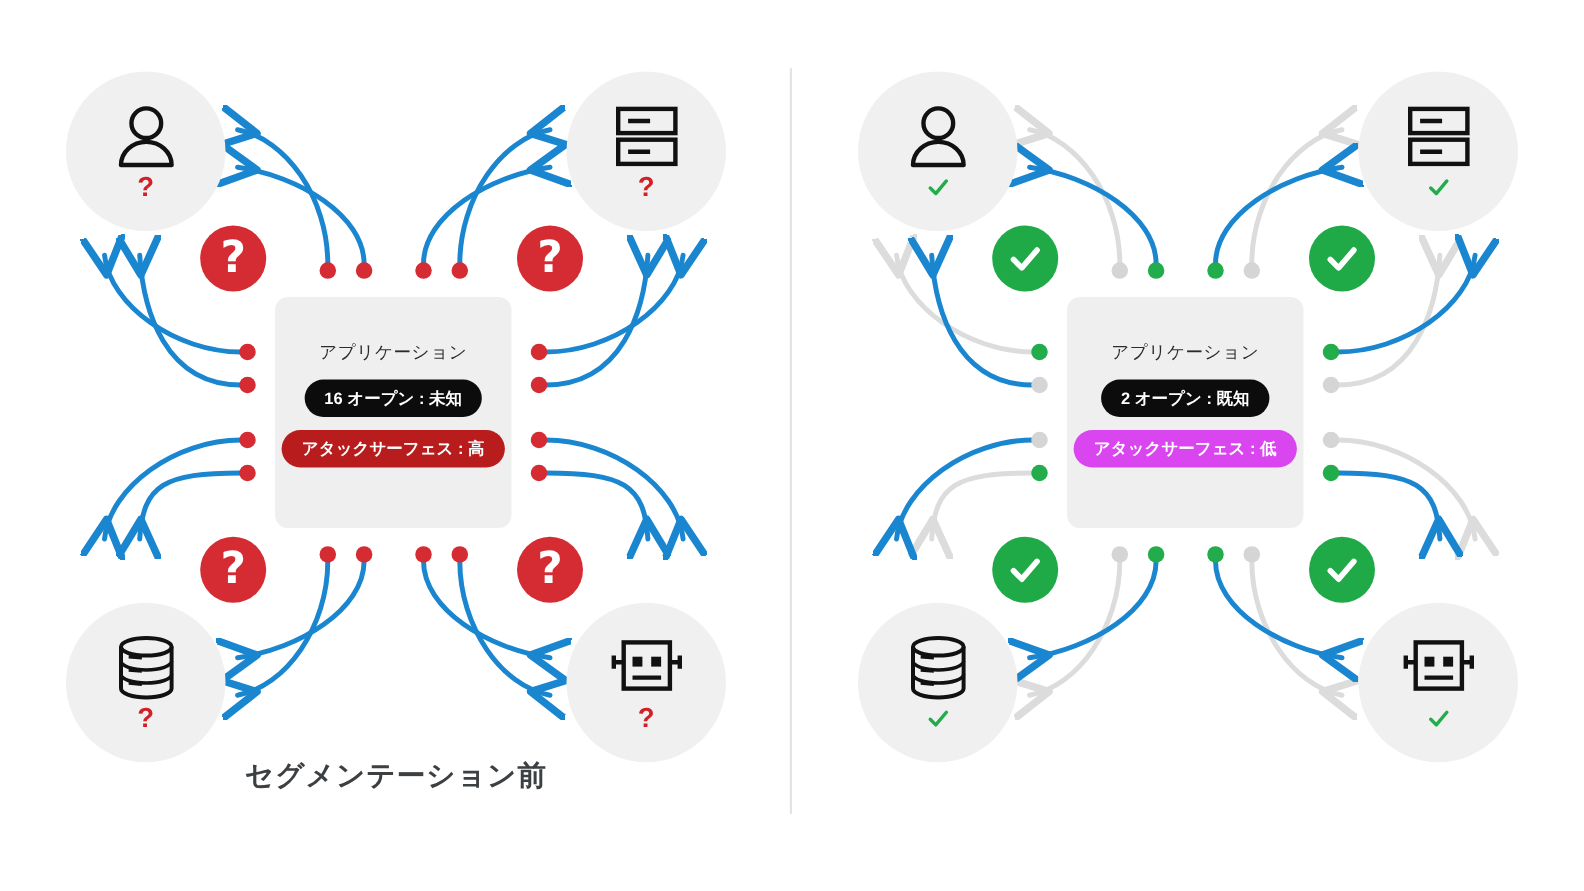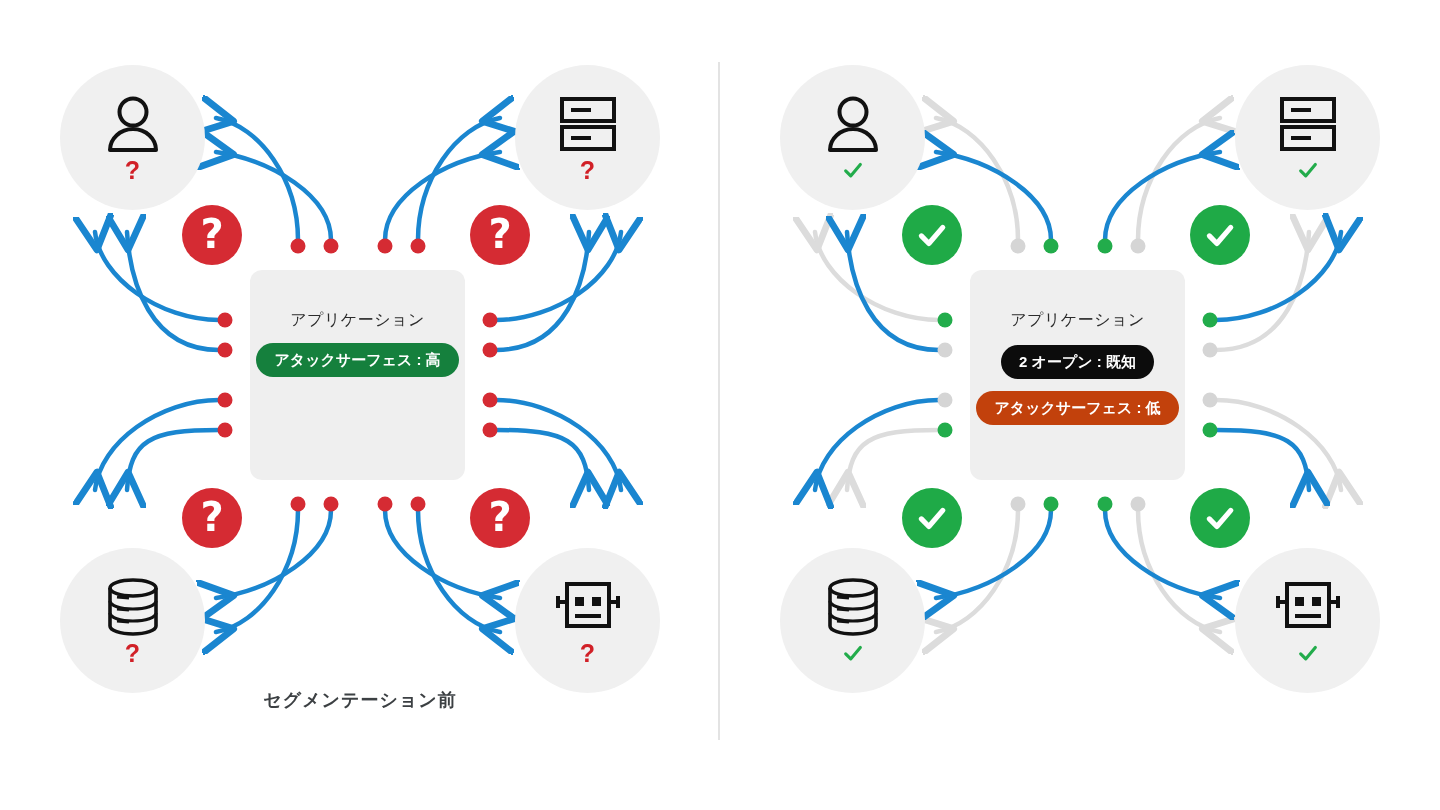--- a/index.html
+++ b/index.html
@@ -65,27 +65,27 @@
   }
   .card-title{
     margin-top:40px;font-size:16px;color:#2b2b2b;letter-spacing:.5px;
   }
   .pill{
     margin-top:14px;height:34px;border-radius:17px;
     display:flex;align-items:center;justify-content:center;
     padding:0 18px;font-size:15px;font-weight:bold;white-space:nowrap;
   }
   .pill.dark{background:#0c0c0c;color:#ffffff;}
-  .pill.risk-high{background:#15803d;color:#ffffff;margin-top:12px;}
-  .pill.risk-low{background:#c2410c;color:#ffffff;margin-top:12px;}
+  .pill.risk-high{background:#b91c1c;color:#ffffff;margin-top:12px;}
+  .pill.risk-low{background:#d946ef;color:#ffffff;margin-top:12px;}
 
   
   .caption{
     position:absolute;left:0;top:688px;width:720px;text-align:center;
-    font-size:18px;font-weight:bold;color:#3c4043;letter-spacing:1px;
+    font-size:26px;font-weight:bold;color:#3c4043;letter-spacing:1px;
   }
 </style>
 </head>
 <body>
 
 <div class="stage">
 
   <div class="divider"></div>
 
   <div class="panel left">
@@ -196,20 +196,21 @@
     </div>
     <div class="badge red b-bl">
       <span class="qmark">?</span>
     </div>
     <div class="badge red b-br">
       <span class="qmark">?</span>
     </div>
 
     <div class="card">
       <div class="card-title">アプリケーション</div>
+      <div class="pill dark">16 オープン : 未知</div>
       <div class="pill risk-high">アタックサーフェス : 高</div>
     </div>
 
     <div class="caption">セグメンテーション前</div>
   </div>
 
   <div class="panel right">
 
     <svg class="svg-layer" viewBox="0 0 720 810" xmlns="http://www.w3.org/2000/svg">
       <defs>

